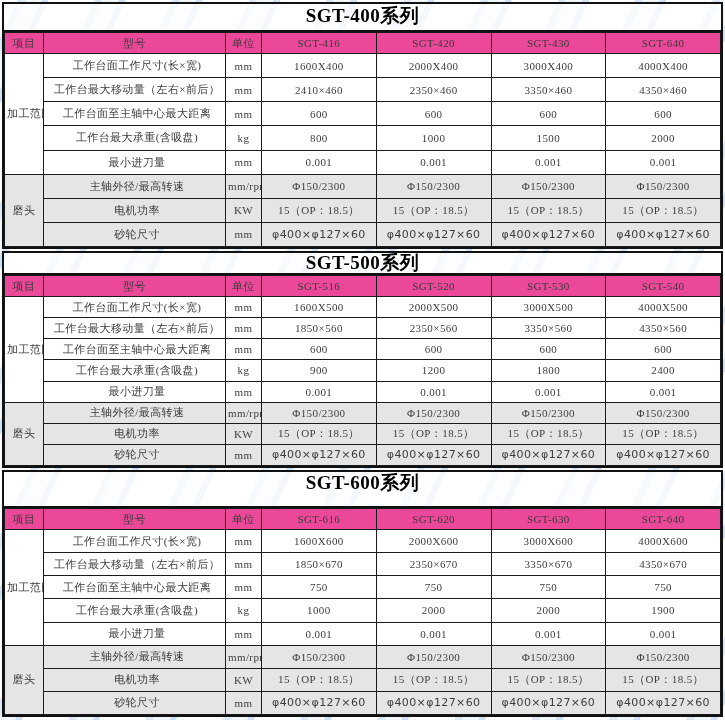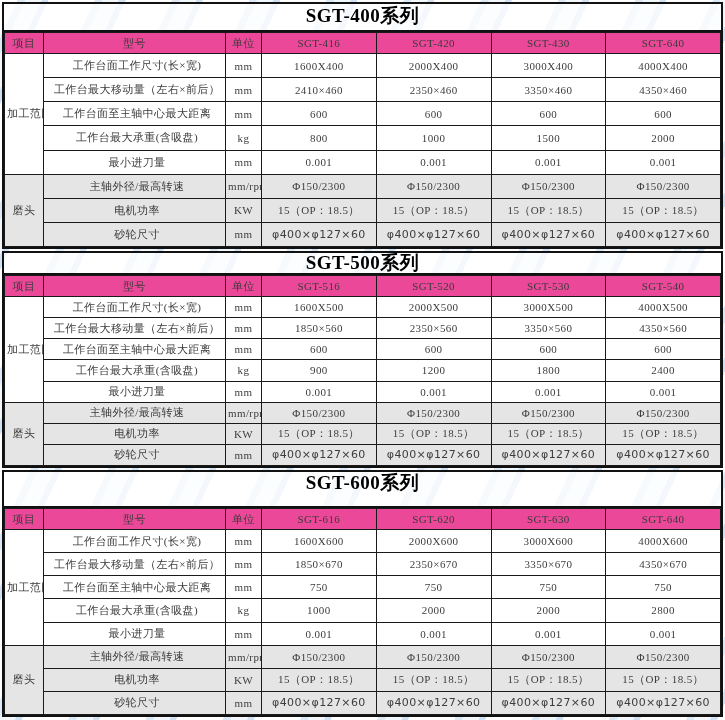--- a/index.html
+++ b/index.html
@@ -296,21 +296,21 @@
           <td class="v">750</td>
           <td class="v">750</td>
           <td class="v">750</td>
         </tr>
         <tr>
           <td class="l">工作台最大承重(含吸盘)</td>
           <td>kg</td>
           <td class="v">1000</td>
           <td class="v">2000</td>
           <td class="v">2000</td>
-          <td class="v">2800</td>
+          <td class="v">1900</td>
         </tr>
         <tr>
           <td class="l">最小进刀量</td>
           <td>mm</td>
           <td class="v">0.001</td>
           <td class="v">0.001</td>
           <td class="v">0.001</td>
           <td class="v">0.001</td>
         </tr>
         <tr class="rg">

